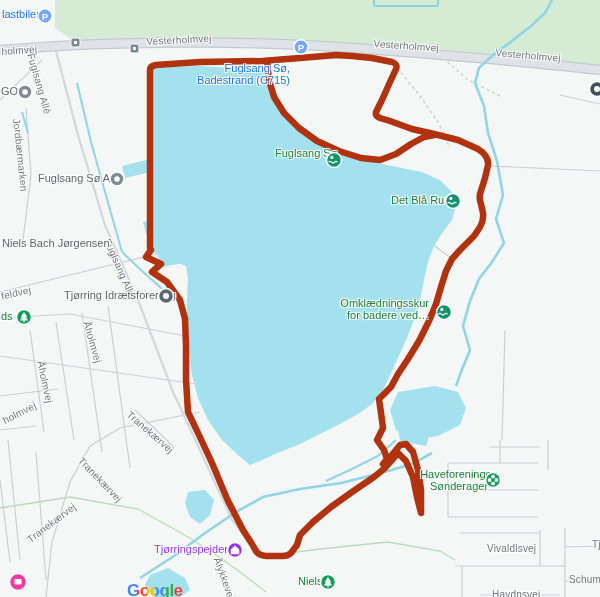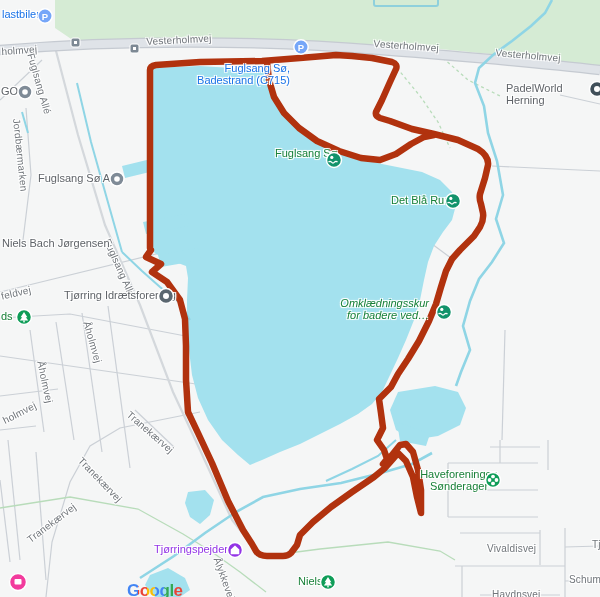--- a/index.html
+++ b/index.html
@@ -172,21 +172,20 @@
 
   <div class="lbl poi blue ralign" style="left:180px;top:30px;width:110px;margin-top:32px;">Fuglsang Sø,
 Badestrand (C715)</div>
   <span class="icon" style="left:292px;top:38px;">
     <svg width="18" height="18">
         <circle cx="9" cy="9" r="7.2" fill="#76a6f8" stroke="#fff" stroke-width="1.5"></circle>
     <text x="9" y="12.6" font-size="9.5" font-weight="bold" fill="#fff" text-anchor="middle">P</text>
       </svg>
   </span>
 
-  <div class="lbl poi gray" style="left:506px;top:82px;">PadelWorld Herning</div>
   <span class="icon" style="left:588px;top:80px;">
     <svg width="18" height="18">
         <circle cx="9" cy="9" r="7.5" fill="#41505a" stroke="#fff" stroke-width="1.5"></circle>
         <circle cx="9" cy="9" r="3" fill="#fff"></circle>
       </svg>
   </span>
 
   <div class="lbl poi gray" style="left:1px;top:85px;">GOS</div>
   <span class="icon" style="left:16px;top:83px;">
     <svg width="18" height="18">
@@ -233,21 +232,21 @@
 
   <div class="lbl poi green" style="left:391px;top:194px;">Det Blå Rum</div>
   <span class="icon" style="left:444px;top:192px;">
     <svg width="18" height="18">
         <circle cx="9" cy="9" r="7.5" fill="#12936b" stroke="#fff" stroke-width="1.5"></circle>
     <circle cx="6.8" cy="6.4" r="1.6" fill="#fff"></circle>
         <path d="M3.5 11.2q1.5-1.8 3 0t3 0t3 0" stroke="#fff" stroke-width="1.3" fill="none"></path>
       </svg>
   </span>
 
-  <div class="lbl poi green ralign" style="left:329px;top:297px;width:100px;font-style:italic;">Omklædningsskur
+  <div class="lbl poi green ralign" style="left:329px;top:297px;width:100px;">Omklædningsskur
 for badere ved…</div>
   <span class="icon" style="left:435px;top:303px;">
     <svg width="18" height="18">
         <circle cx="9" cy="9" r="7.5" fill="#12936b" stroke="#fff" stroke-width="1.5"></circle>
     <circle cx="6.8" cy="6.4" r="1.6" fill="#fff"></circle>
         <path d="M3.5 11.2q1.5-1.8 3 0t3 0t3 0" stroke="#fff" stroke-width="1.3" fill="none"></path>
       </svg>
   </span>
 
   <div class="lbl poi green calign" style="left:414px;top:468px;width:90px;">Haveforeningen

